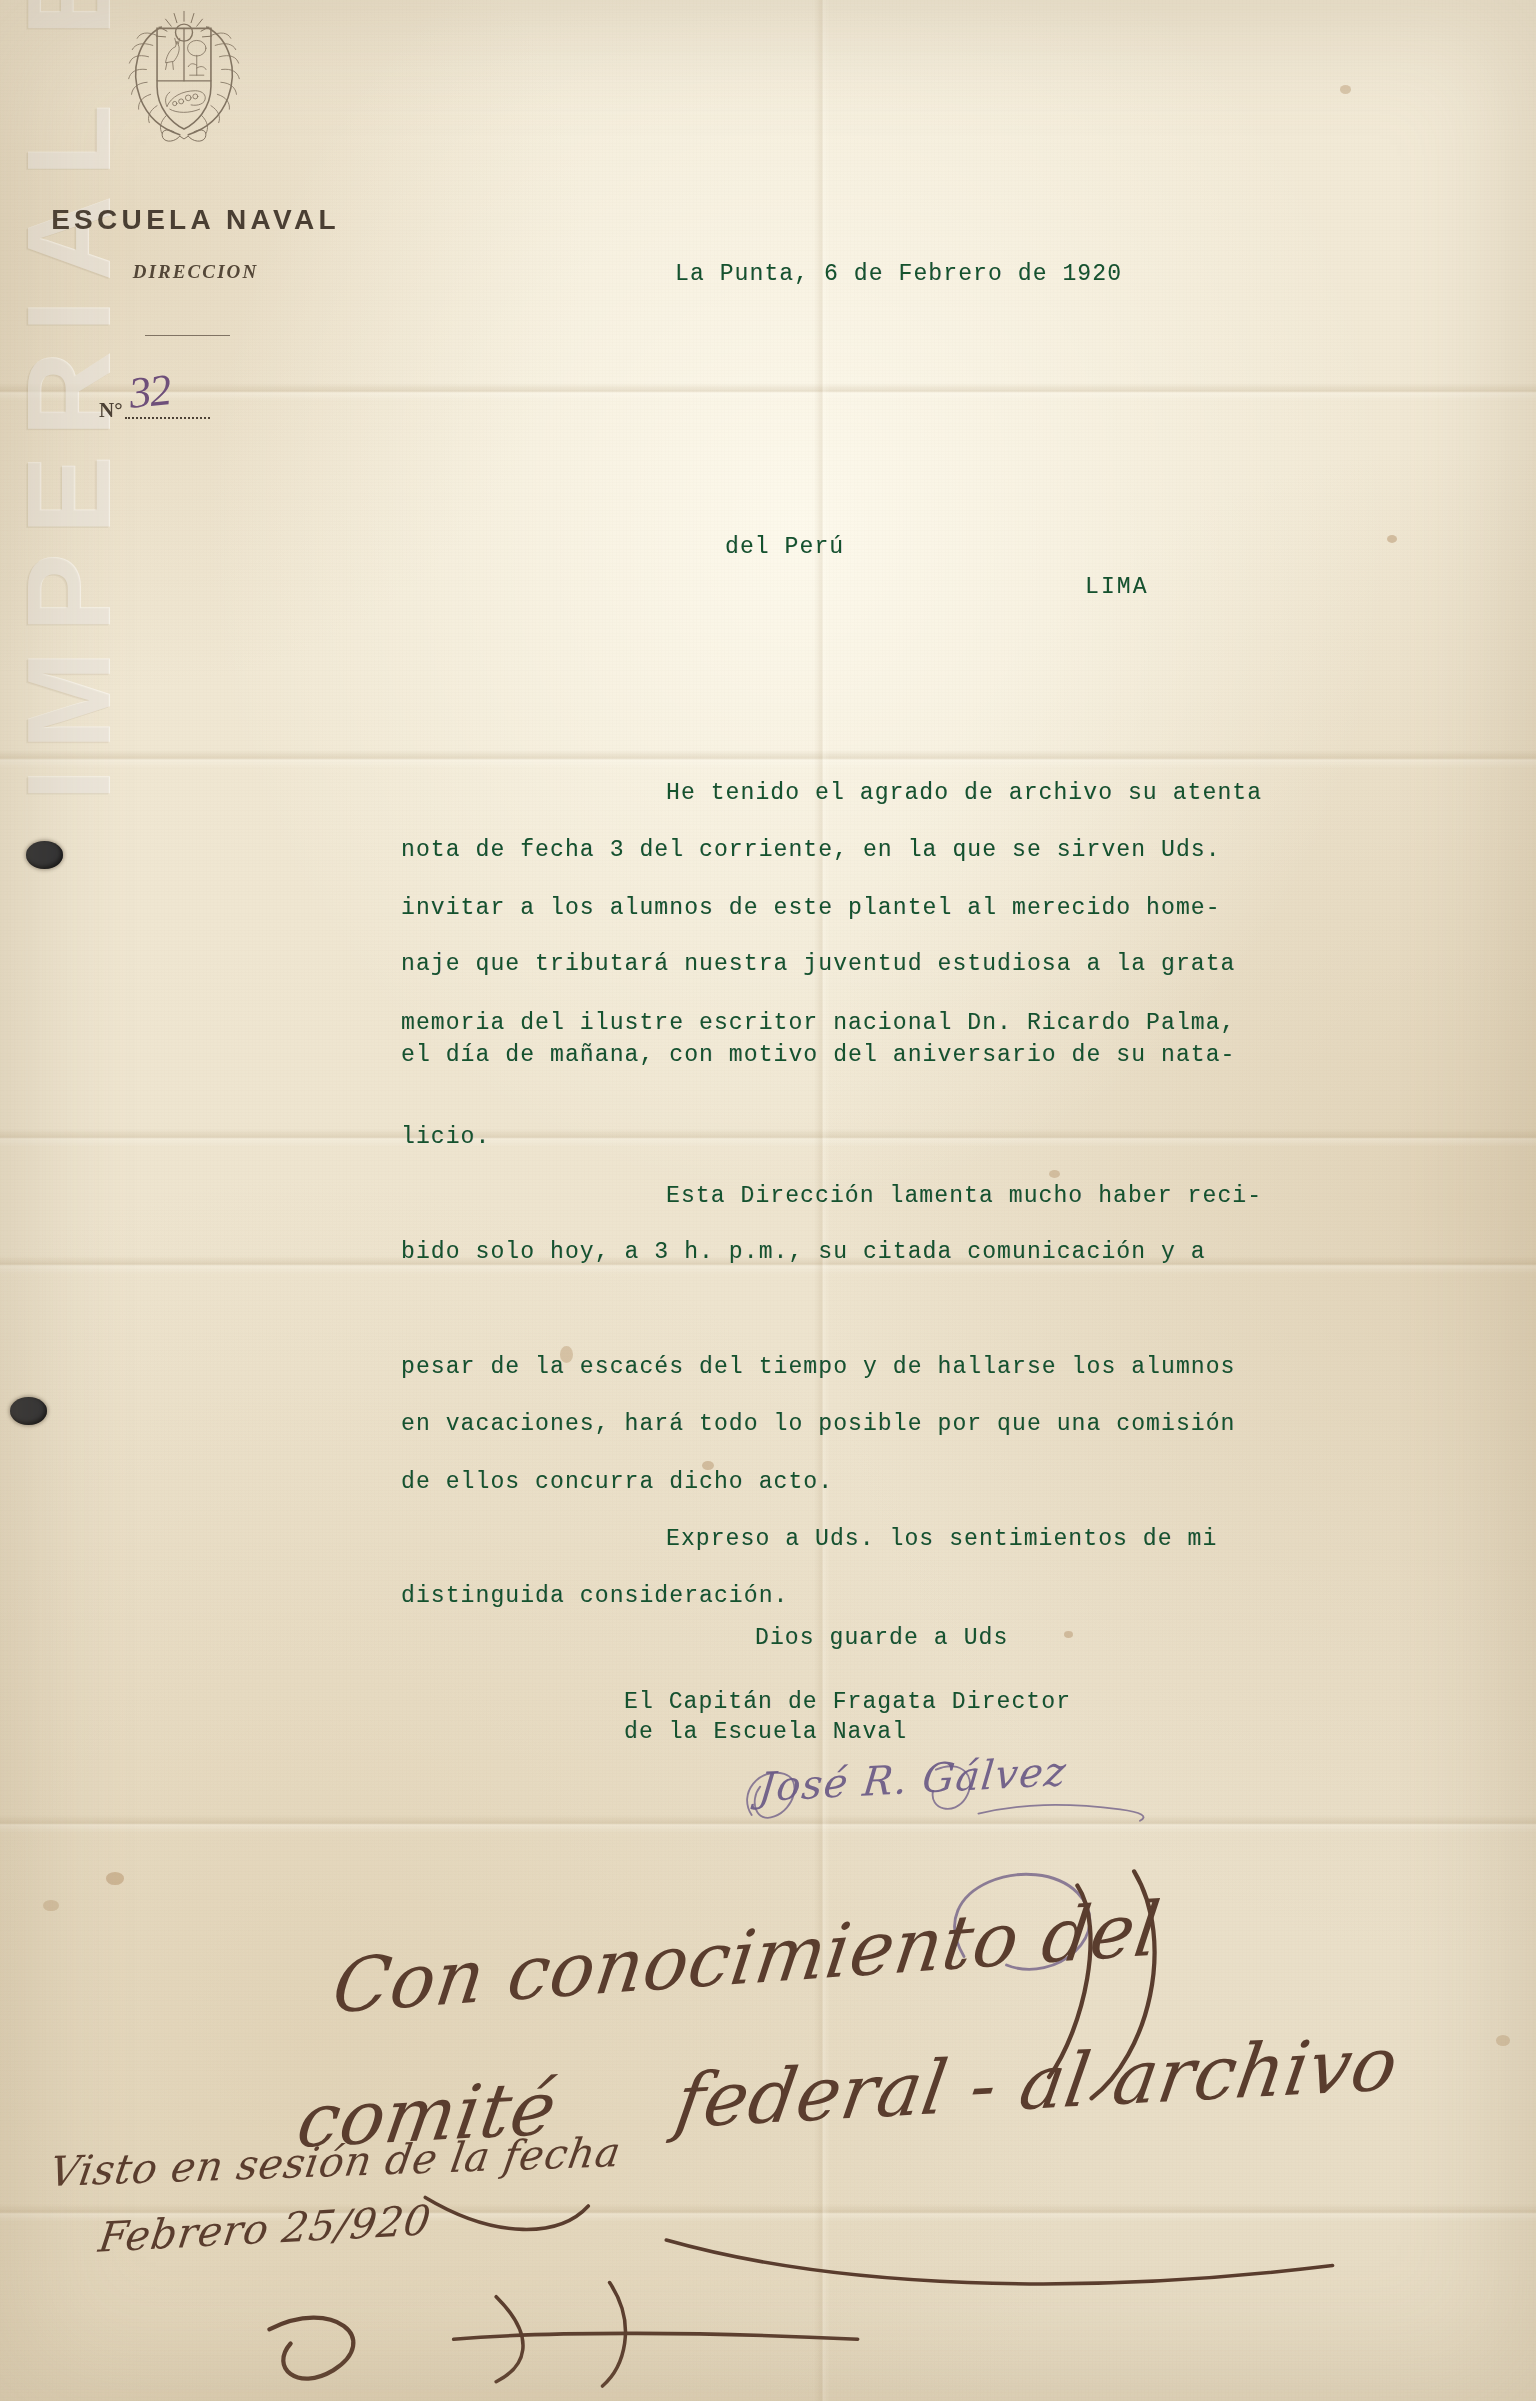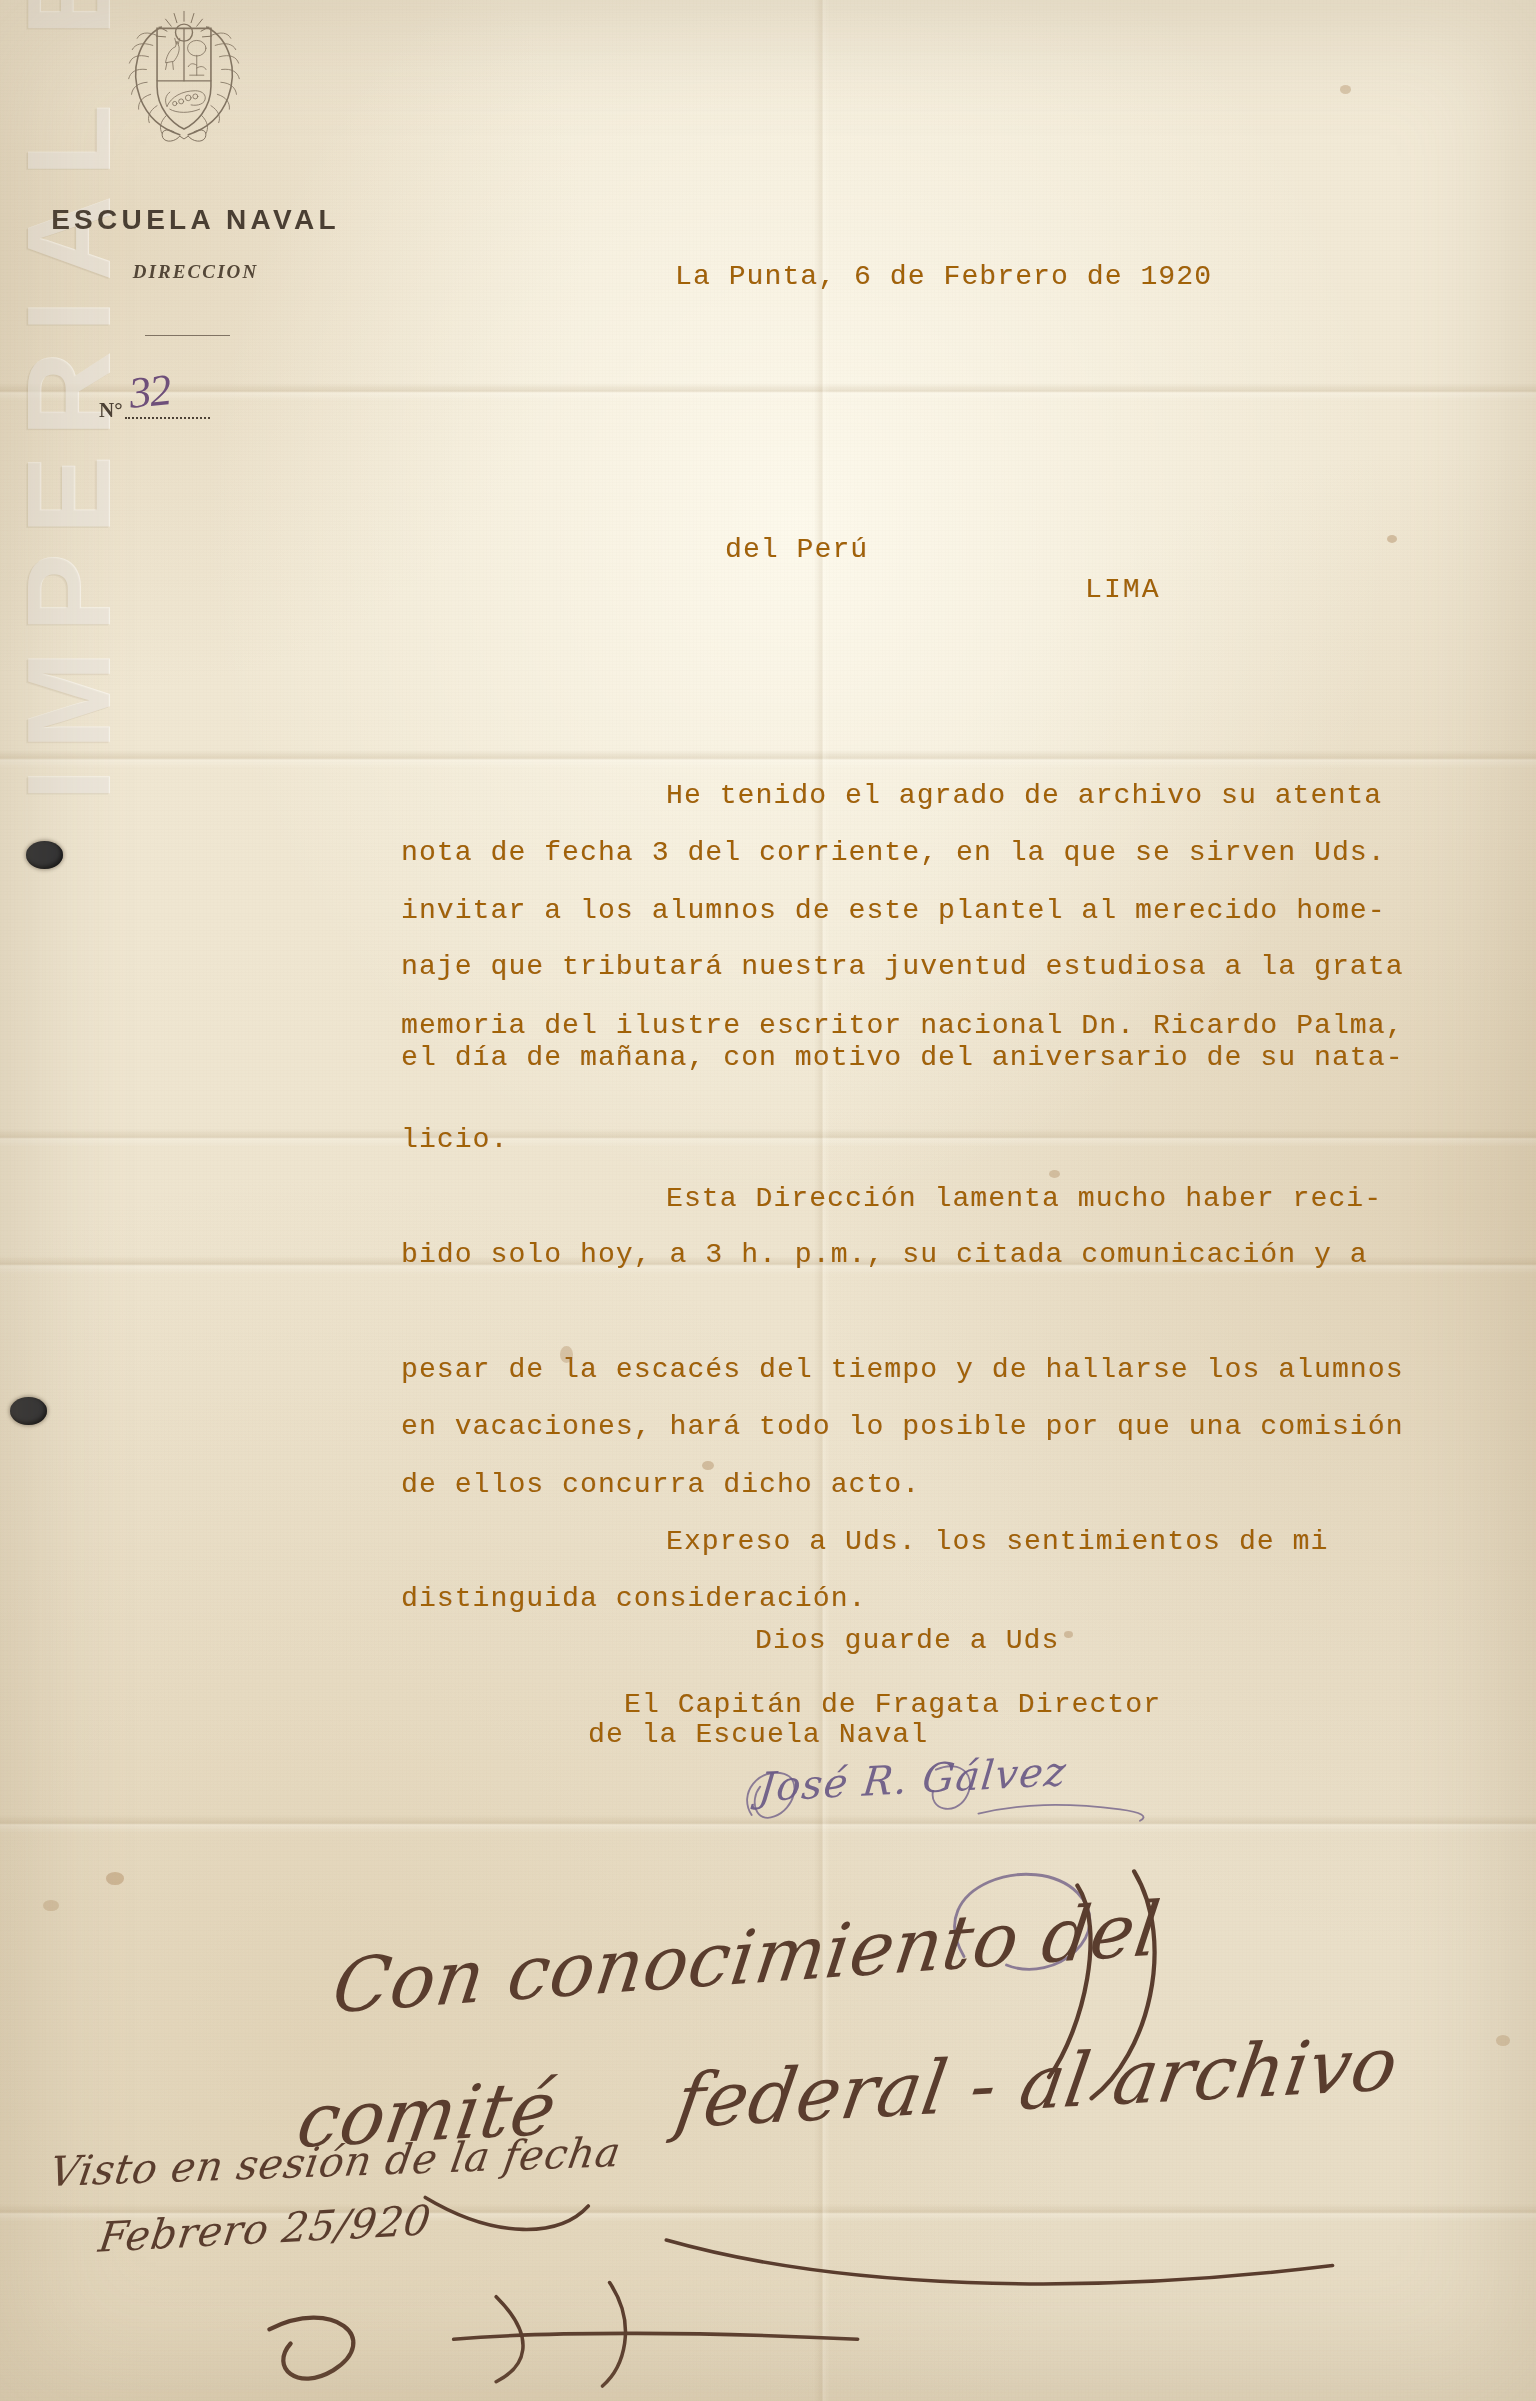--- a/index.html
+++ b/index.html
@@ -149,41 +149,41 @@
     width: 37px; height: 28px;
     border-radius: 50%;
     background: #2f3033;
     box-shadow: 0 0 3.5px 1.4px rgba(60,50,35,.35), inset -2.1px -2.1px 4.3px rgba(0,0,0,.6);
   }
 
   
   .typed {
     position: absolute;
     font-family: "Liberation Mono", "DejaVu Sans Mono", monospace;
-    font-size: 28px;
+    font-size: 23px;
     letter-spacing: 1.1px;
-    color: #a16207;
+    color: #14532d;
     white-space: pre;
     text-shadow: 0.4px 0.4px 0 rgba(110,70,150,.30);
   }
 
   #date-line { left: 675px; top: 261px; }
 
   #addr-l1 { left: 401px; top: 449px; }
   #addr-l2 { left: 725px; top: 518px; margin-top: 16px; }
   #addr-l3 { left: 1061px; top: 574px; letter-spacing: 2.1px; margin-left: 24px; }
 
   
   .body-line { left: 401px; }
   .body-line.indent { left: 666px; }
 
   
   #valediction { left: 755px; top: 1625px; }
   #sig-title-1 { left: 624px; top: 1689px; }
-  #sig-title-2 { left: 588px; top: 1719px; }
+  #sig-title-2 { left: 624px; top: 1719px; }
 
   
   .hand {
     position: absolute;
     font-family: "DejaVu Serif", "Liberation Serif", serif;
     font-style: italic;
     color: #5d4133;
     white-space: pre;
     user-select: none;
   }

